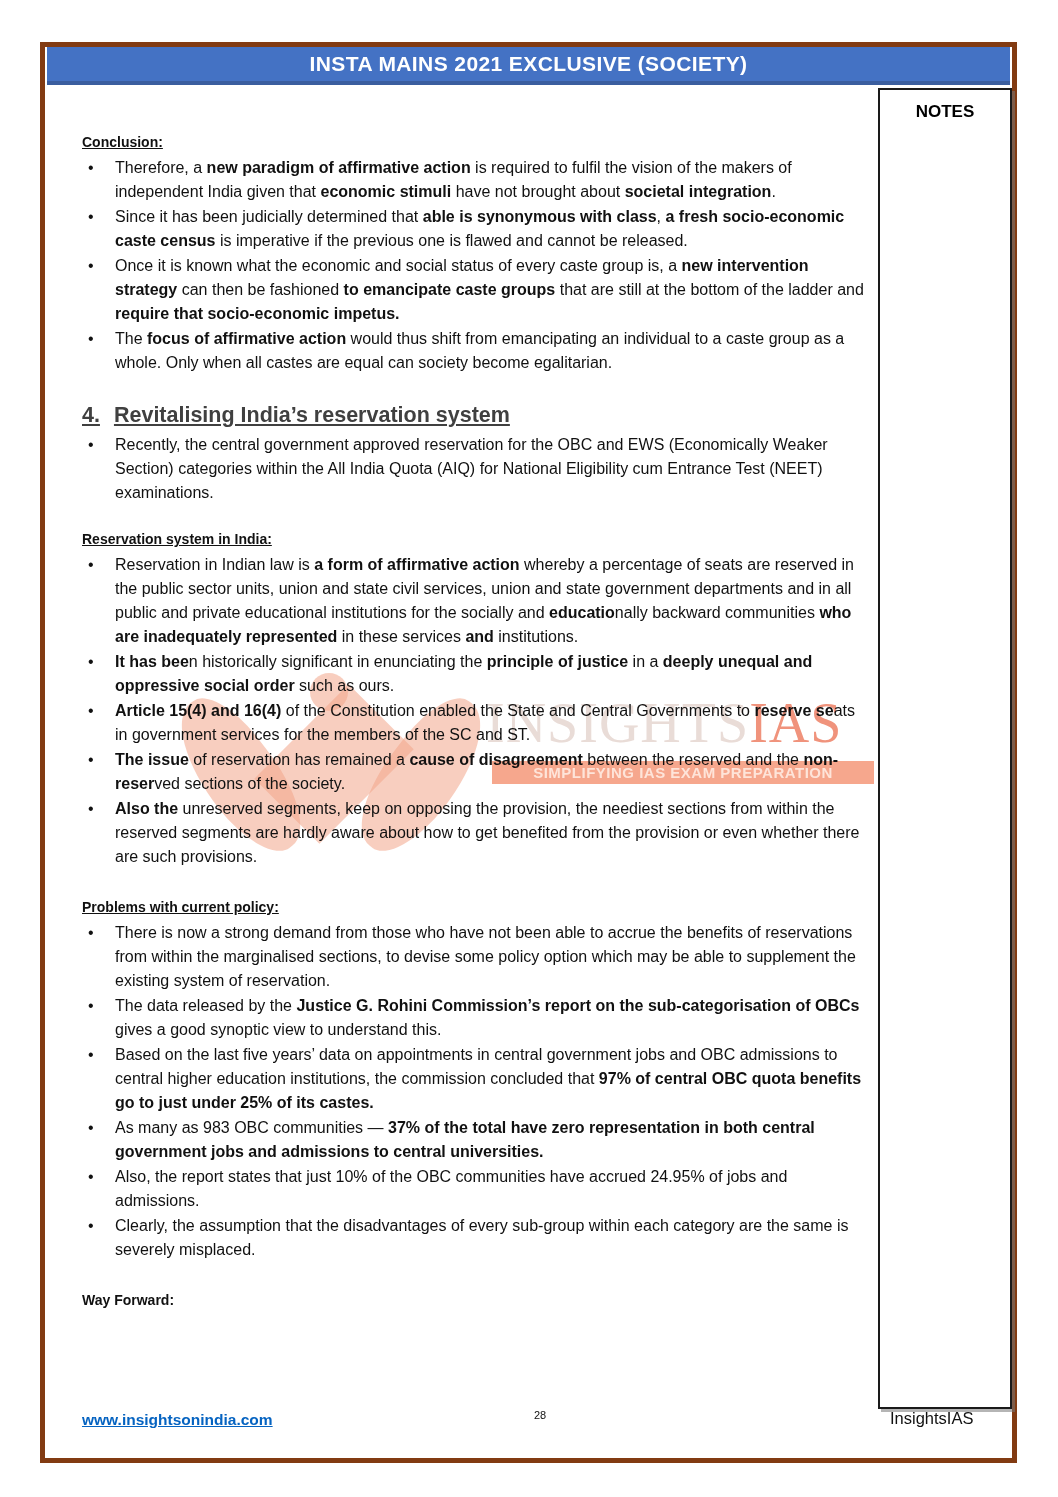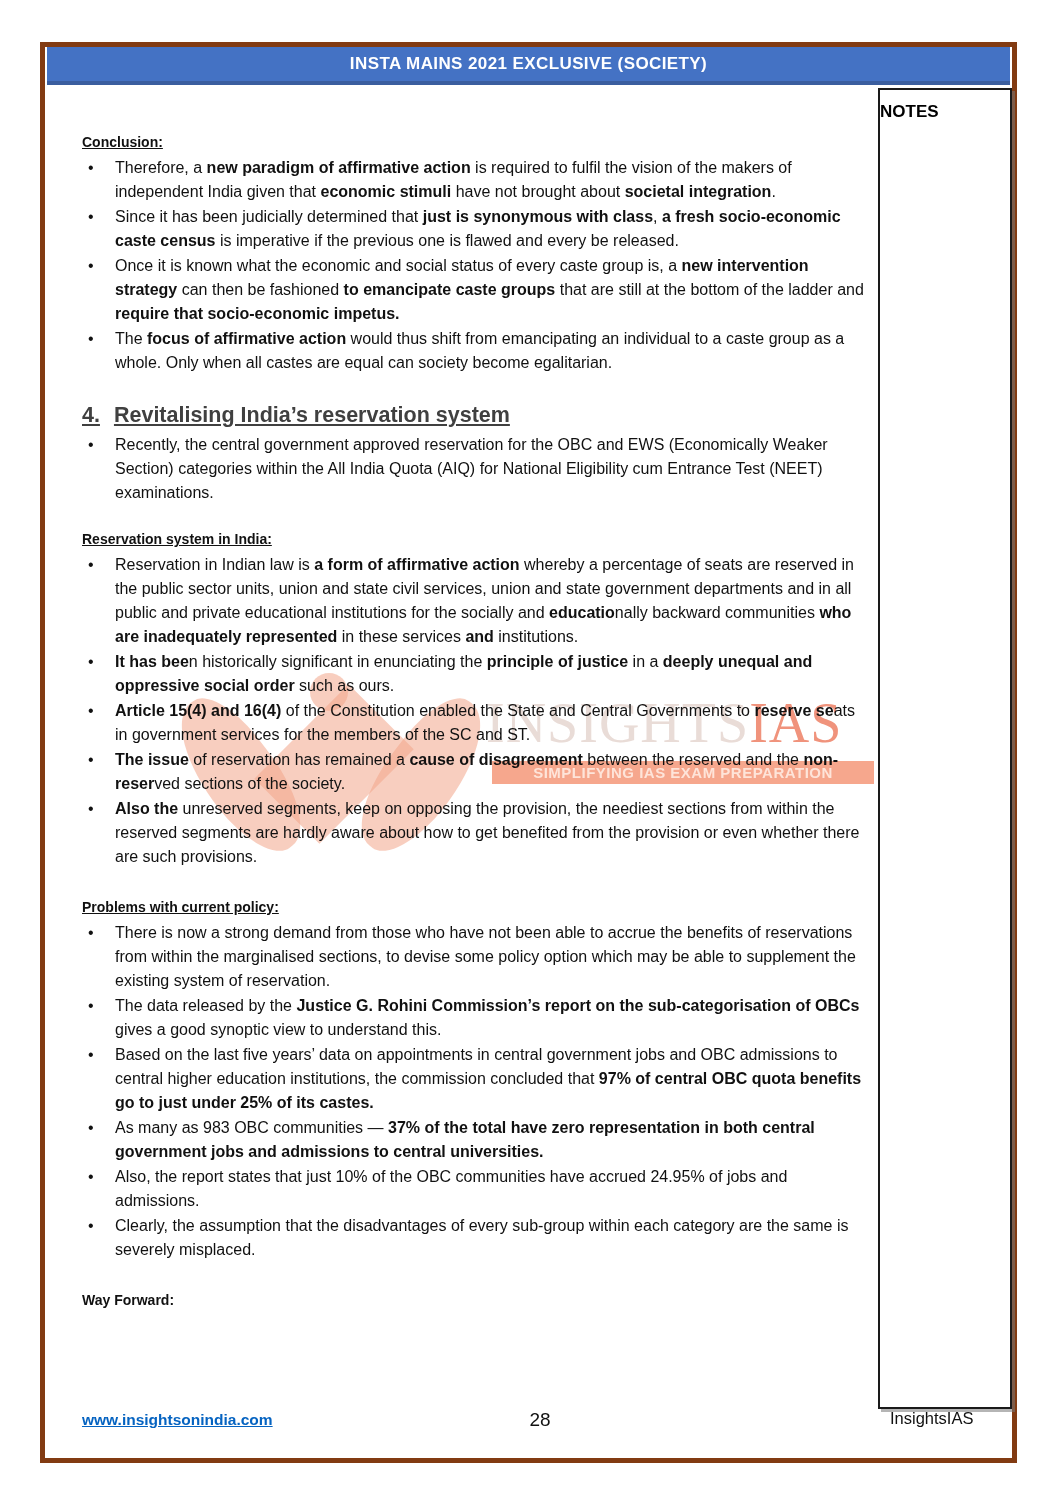--- a/index.html
+++ b/index.html
@@ -4,25 +4,25 @@
 <style>
   html,body{margin:0;padding:0;background:#fff;}
   #canvas{position:relative;width:1058px;height:1497px;background:#fff;overflow:hidden;
           font-family:"Liberation Sans","DejaVu Sans",sans-serif;color:#111;}
   
   .page-frame{position:absolute;left:40px;top:42px;width:967px;height:1411px;
               border:5px solid #823b12;background:#fff;}
   
   .banner{position:absolute;left:47px;top:47px;width:963px;height:34px;background:#4472c4;
           border-bottom:4px solid #3a5e9f;display:flex;align-items:center;justify-content:center;}
-  .banner span{color:#fff;font-weight:bold;font-size:17px;letter-spacing:.4px;}
+  .banner span{color:#fff;font-weight:bold;font-size:21px;letter-spacing:.4px;}
   
   .notes-box{position:absolute;left:878px;top:88px;width:130px;height:1317px;background:#fff;
              border:2px solid #1a1a1a;z-index:3;box-shadow:3px 3px 0 rgba(120,120,120,.55);}
-  .notes-box .label{display:block;margin-top:12px;font-weight:bold;font-size:17px;color:#000;}
+  .notes-box .label{display:block;text-align:center;margin-top:12px;font-weight:bold;font-size:17px;color:#000;}
   
   .wm{position:absolute;z-index:1;}
   .wm-shape{position:absolute;background:rgba(243,166,138,.55);}
   .wm-head{left:310px;top:673px;width:38px;height:38px;border-radius:50%;}
   .wm-petal-l{left:203px;top:688px;width:74px;height:175px;border-radius:60% 40% 55% 45%;transform:rotate(-38deg);}
   .wm-petal-r{left:385px;top:688px;width:74px;height:175px;border-radius:40% 60% 45% 55%;transform:rotate(38deg);}
   .wm-diamond{left:288px;top:718px;width:92px;height:92px;transform:rotate(45deg) scaleY(1.45);}
   .wm-text{position:absolute;left:486px;top:695px;font-family:"Liberation Serif","DejaVu Serif",serif;
            font-size:56px;line-height:56px;letter-spacing:1px;white-space:nowrap;}
   .wm-text .lt{color:#e9dcd7;}
@@ -39,21 +39,21 @@
   ul.blt{list-style:none;margin:0;padding:0;}
   ul.blt li{position:relative;padding-left:33px;margin:0 0 1px 0;}
   ul.blt li::before{content:"\2022";position:absolute;left:6px;top:0;font-size:16px;}
   .b{font-weight:bold;}
   .h4-row{margin:26px 0 4px 0;color:#404040;font-weight:bold;font-size:21.5px;line-height:28px;}
   .h4-num{text-decoration:underline;margin-right:14px;}
   .h4-text{text-decoration:underline;}
   
   .footer-link{position:absolute;left:82px;top:1411px;z-index:4;font-size:15.5px;font-weight:bold;
                color:#0563c1;text-decoration:underline;}
-  .footer-page{position:absolute;left:440px;top:1409px;width:200px;text-align:center;z-index:4;font-size:19px;}
+  .footer-page{position:absolute;left:440px;top:1409px;width:200px;text-align:center;z-index:4;font-size:11px;}
   .footer-brand{position:absolute;left:890px;top:1409px;z-index:4;font-size:16.5px;}
 </style>
 </head>
 <body>
 
 <div id="canvas">
 
   <div class="page-frame"></div>
 
   <div class="banner">
@@ -73,21 +73,21 @@
 
   <div class="notes-box">
     <span class="label">NOTES</span>
   </div>
 
   <div class="content">
 
     <div class="sec-h">Conclusion:</div>
     <ul class="blt">
       <li><span>Therefore, a </span><span class="b">new paradigm of affirmative action</span><span> is required to fulfil the vision of the makers of independent India given that </span><span class="b">economic stimuli</span><span> have not brought about </span><span class="b">societal integration</span><span>.</span></li>
-      <li><span>Since it has been judicially determined that </span><span class="b">just is synonymous with class</span><span>, </span><span class="b">a fresh socio-economic caste census</span><span> is imperative if the previous one is flawed and every be released.</span></li>
+      <li><span>Since it has been judicially determined that </span><span class="b">able is synonymous with class</span><span>, </span><span class="b">a fresh socio-economic caste census</span><span> is imperative if the previous one is flawed and cannot be released.</span></li>
       <li><span>Once it is known what the economic and social status of every caste group is, a </span><span class="b">new intervention strategy</span><span> can then be fashioned </span><span class="b">to emancipate caste groups</span><span> that are still at the bottom of the ladder and </span><span class="b">require that socio-economic impetus.</span></li>
       <li><span>The </span><span class="b">focus of affirmative action</span><span> would thus shift from emancipating an individual to a caste group as a whole. Only when all castes are equal can society become egalitarian.</span></li>
     </ul>
 
     <div class="h4-row">
       <span class="h4-num">4.</span><span class="h4-text">Revitalising India’s reservation system</span>
     </div>
     <ul class="blt">
       <li><span>Recently, the central government approved reservation for the OBC and EWS (Economically Weaker Section) categories within the All India Quota (AIQ) for National Eligibility cum Entrance Test (NEET) examinations.</span></li>
     </ul>

